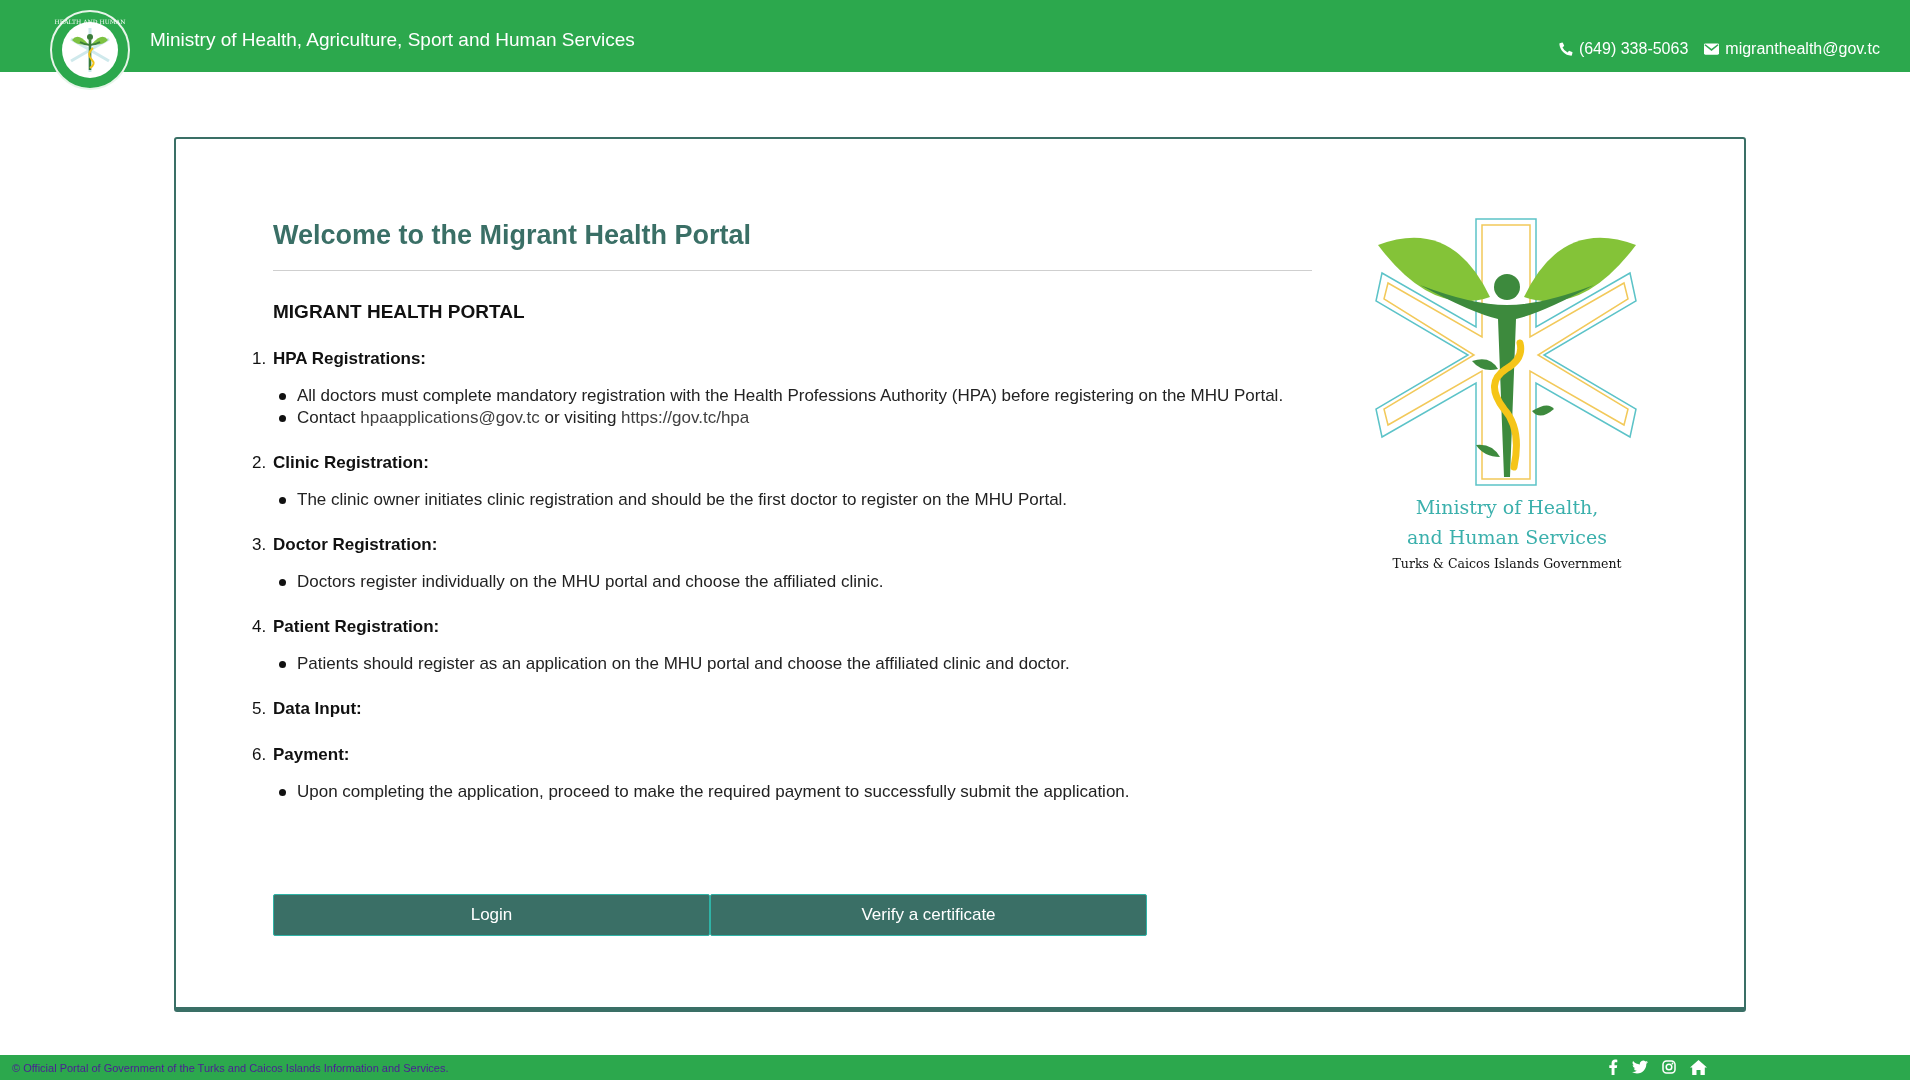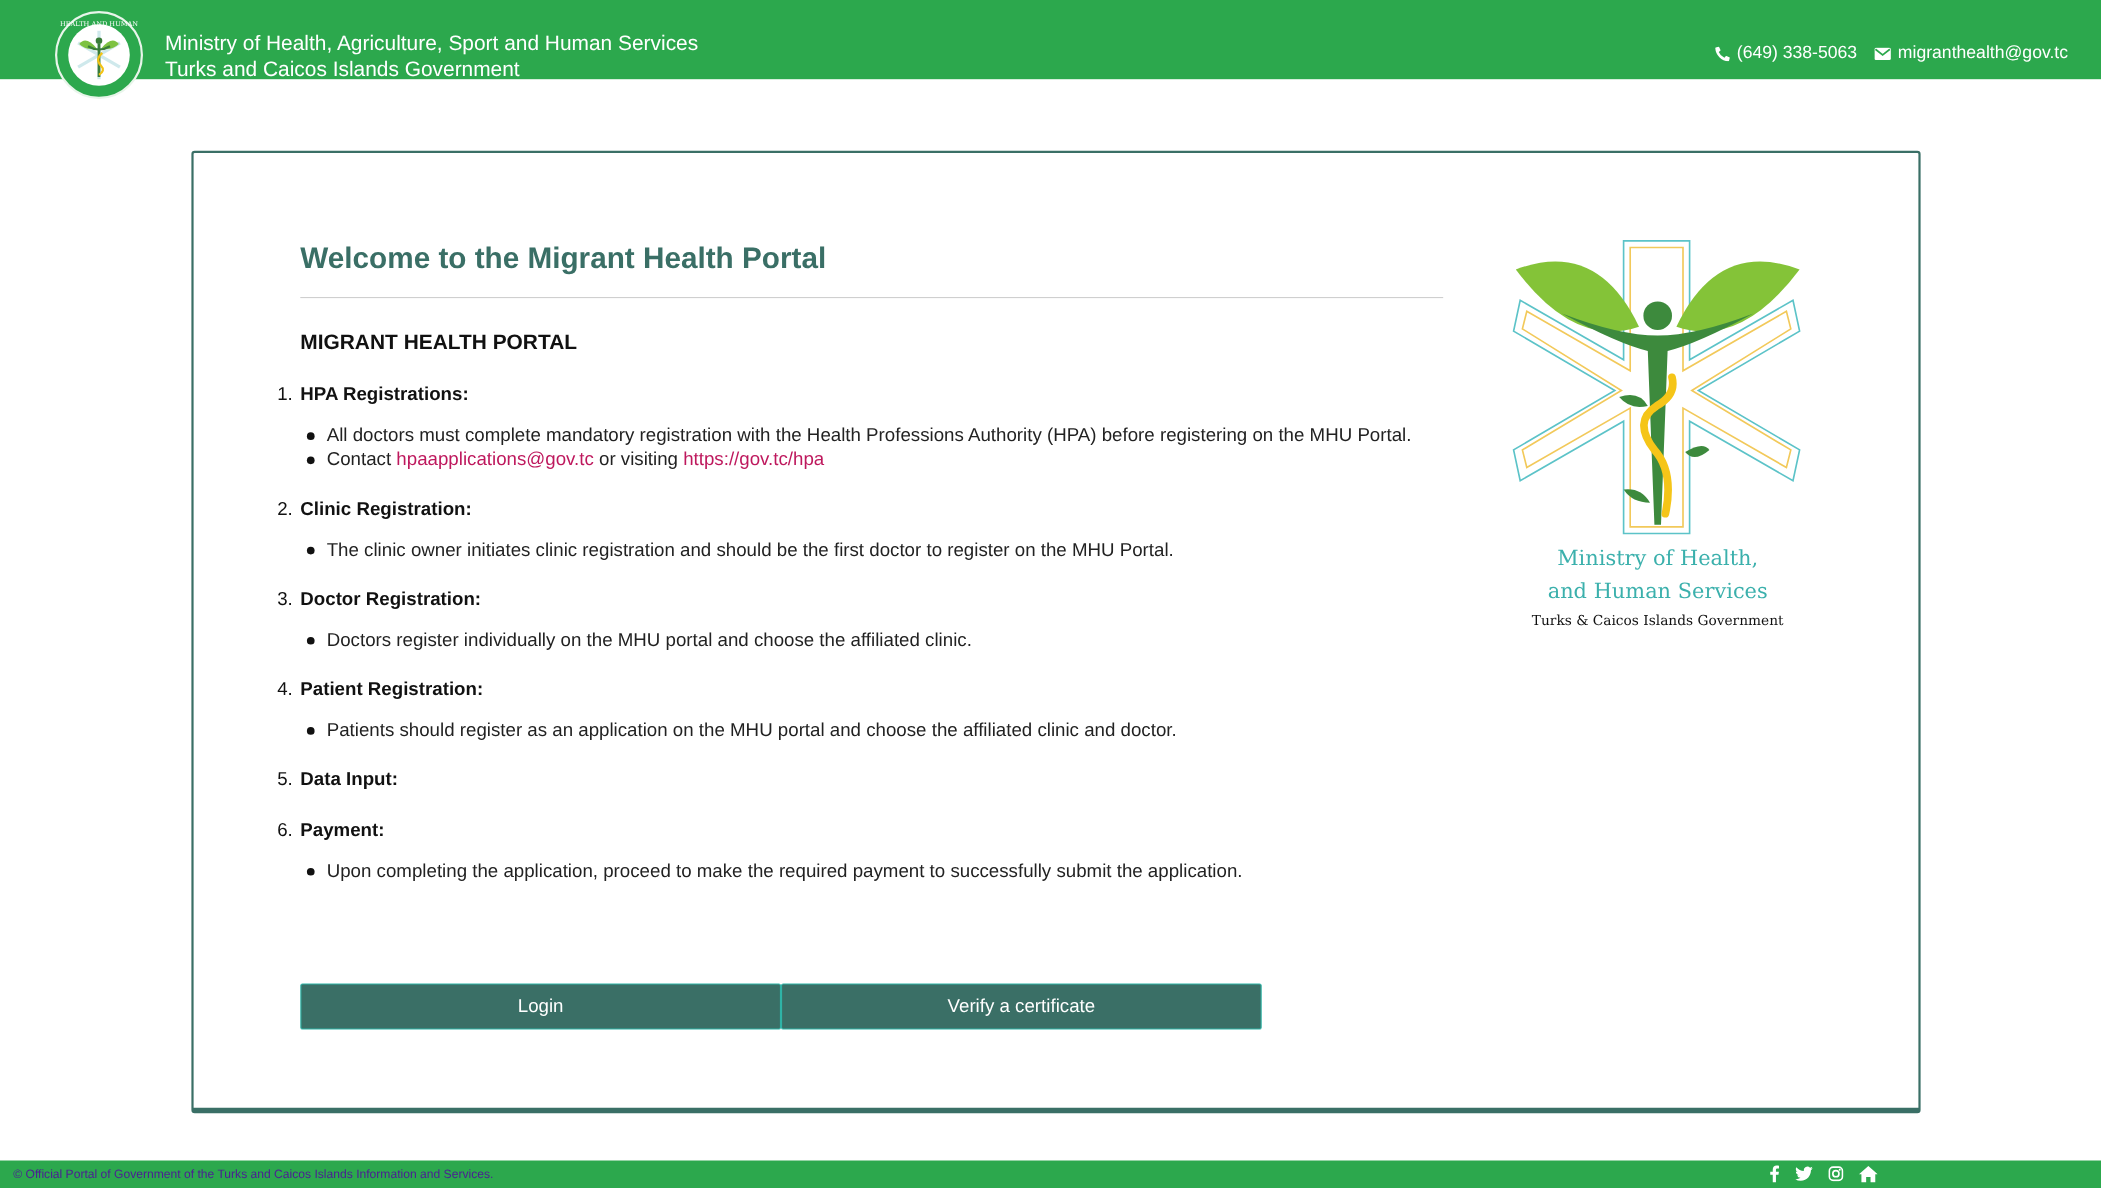--- a/index.html
+++ b/index.html
@@ -35,21 +35,21 @@
   ol.steps { margin-top: 24px; padding-left: 0; list-style: none; }
   ol.steps > li { position: relative; margin-bottom: 0; }
   .step-head { font-size: 17px; font-weight: bold; color: #111; height: 24px; line-height: 24px; position: relative; }
   .step-num { position: absolute; left: -21px; font-weight: normal; }
   ul.bullets { list-style: none; margin-top: 14px; }
   ul.bullets li { position: relative; padding-left: 24px; font-size: 17px; line-height: 22px; color: #222; }
   ul.bullets li::before {
     content: ""; position: absolute; left: 6px; top: 8px; width: 7px; height: 7px; border-radius: 50%; background: #111;
   }
   .step-gap { height: 22px; }
-  a.link { color: #be185d; text-decoration: none; margin-top: 14px; }
+  a.link { color: #404040; text-decoration: none; margin-top: 14px; }
 
   .btn-row { position: absolute; top: 755px; left: 97px; width: 874px; display: flex; justify-content: space-between; }
   .btn {
     width: 508px; height: 42px; background: #3a6f66; color: #fff; font-size: 17px; font-weight: 300;
     border: 1px solid #2fb3a6; border-radius: 2px; display: flex; align-items: center; justify-content: center;
     cursor: pointer; font-family: "Liberation Sans", sans-serif;
   }
 
   .side-logo { position: absolute; left: 1196px; top: 78px; width: 270px; height: 355px; }
 
@@ -77,21 +77,20 @@
       <path d="M58 30 Q52 22 42 34 Q52 36 58 30Z" fill="#7dc242"></path>
       <circle cx="40" cy="27" r="3" fill="#3a7d3a"></circle>
       <path d="M40 30 L40 60" stroke="#3a7d3a" stroke-width="2.5"></path>
       <path d="M30 32 Q40 38 50 32" stroke="#3a7d3a" stroke-width="2" fill="none"></path>
       <path d="M43 38 Q36 44 42 50 Q46 54 40 58" stroke="#f2c316" stroke-width="2" fill="none"></path>
       <text x="40" y="14" font-size="6" fill="#fff" text-anchor="middle" font-family="DejaVu Serif, serif">HEALTH AND HUMAN</text>
     </svg>
   </div>
   <div class="titles">
     <div>Ministry of Health, Agriculture, Sport and Human Services</div>
-    <div>Turks and Caicos Islands Government</div>
   </div>
   <div class="contact">
     <div class="item">
       <svg width="14" height="14" viewBox="0 0 16 16">
         <path d="M15 11.5l-3-1.3a.7.7 0 0 0-.8.2l-1.3 1.6A10.5 10.5 0 0 1 4 6.1l1.6-1.3a.7.7 0 0 0 .2-.8L4.5 1a.7.7 0 0 0-.8-.4L.9 1.3A.7.7 0 0 0 .4 2 14.6 14.6 0 0 0 14 15.6a.7.7 0 0 0 .7-.5l.7-2.8a.7.7 0 0 0-.4-.8z" fill="#fff"></path>
       </svg>
       <span>(649) 338-5063</span>
     </div>
     <div class="item">
       <svg width="15" height="12" viewBox="0 0 16 12">

